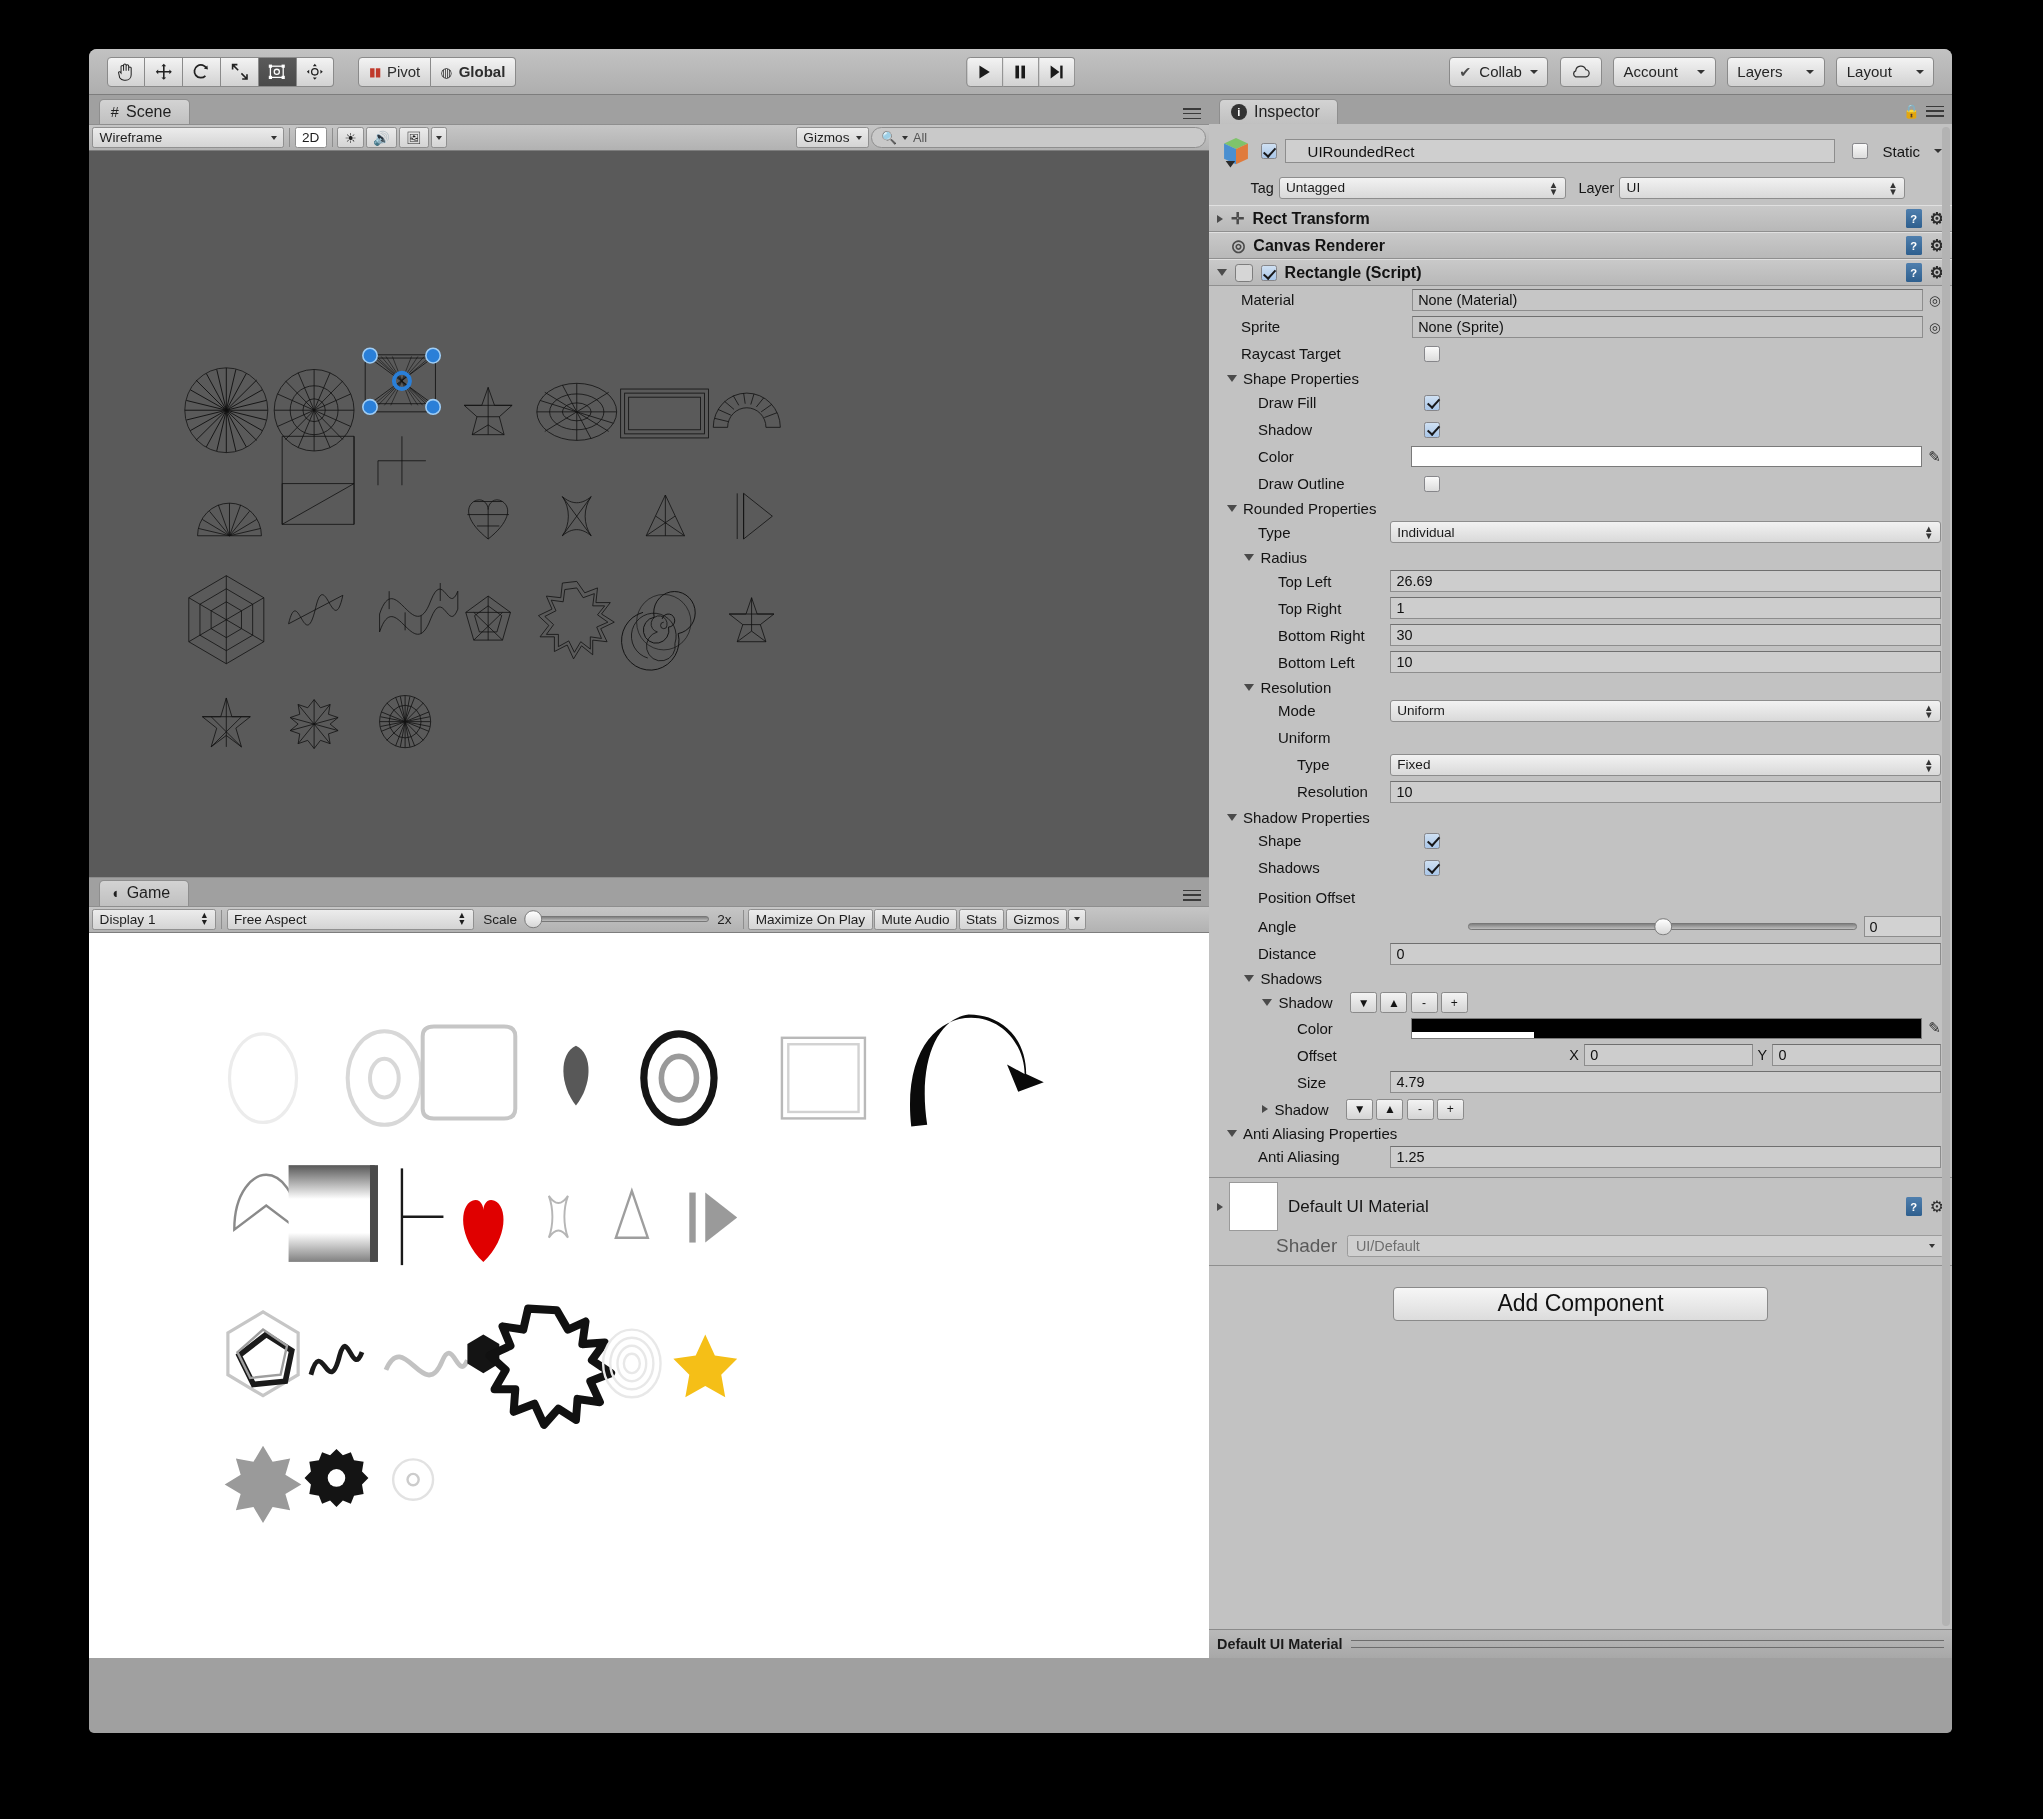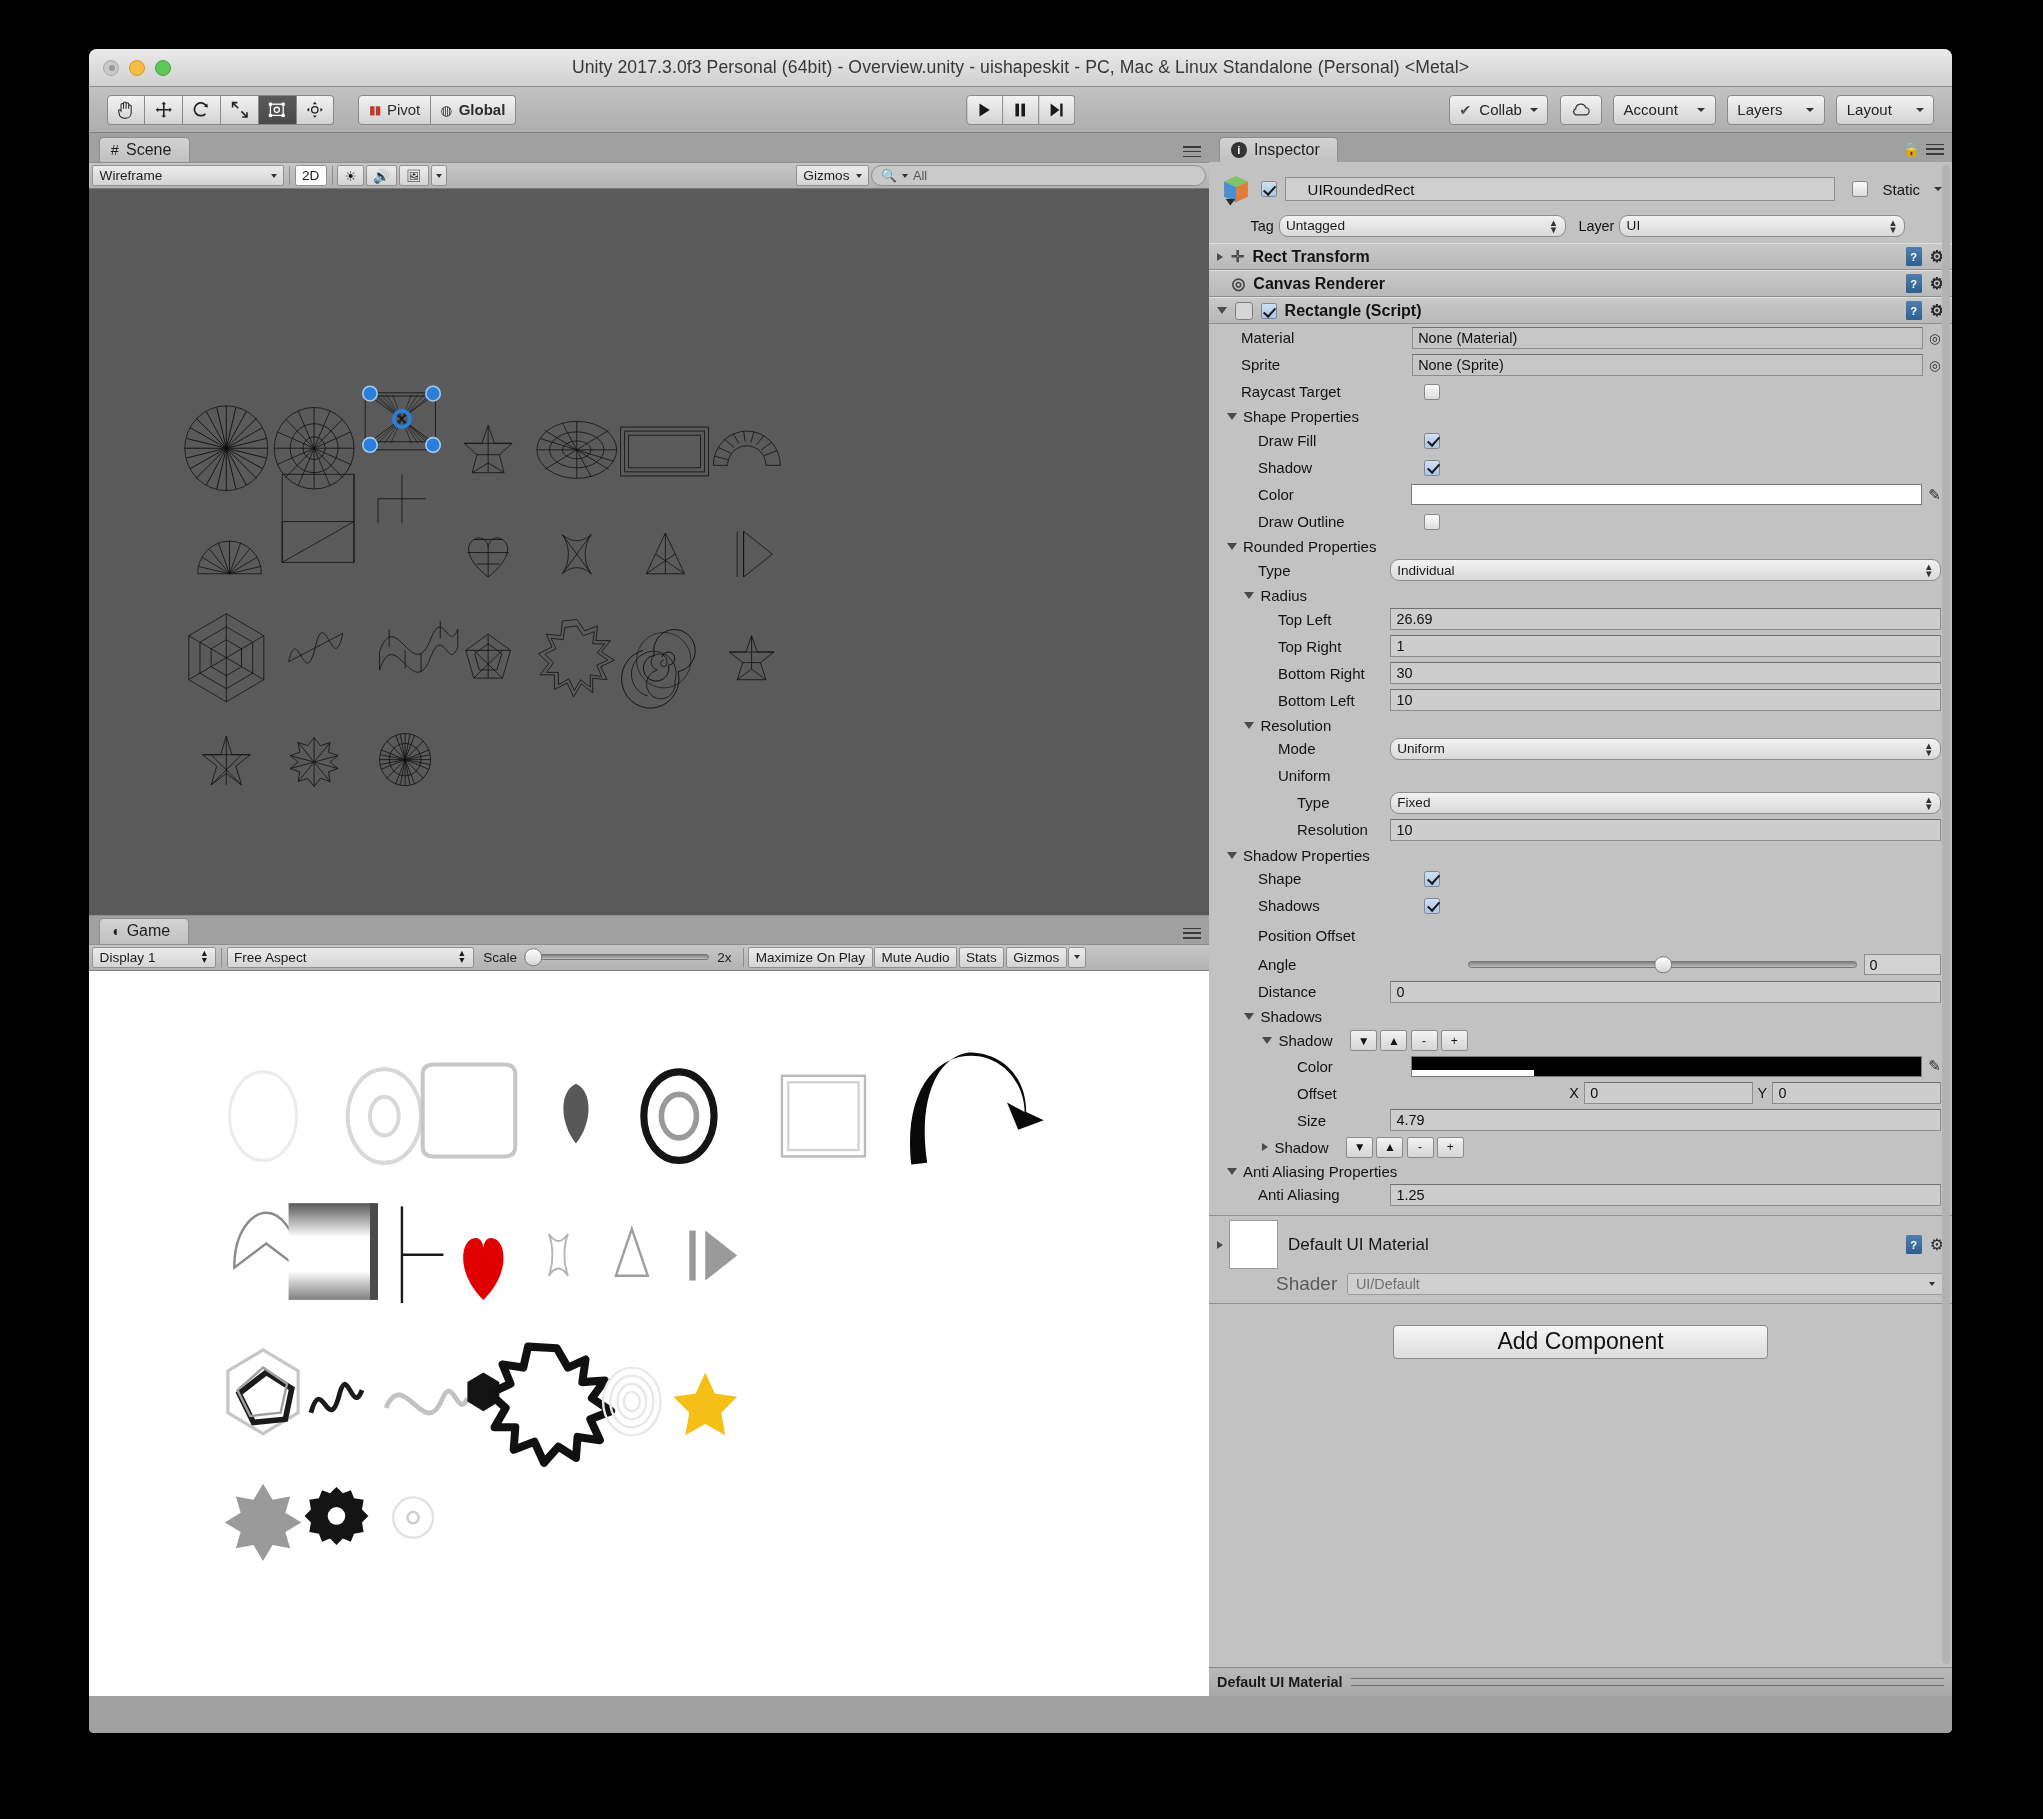--- a/index.html
+++ b/index.html
@@ -125,21 +125,21 @@
   }
   .cb.on { background: linear-gradient(#cfe0f2,#a9c6e8); }
   .cb.on::after{
     content:""; position:absolute; left:4.8px; top:0.8px; width:4.8px; height:10.4px;
     border:solid #18181a; border-width:0 2.4px 2.4px 0; transform: rotate(42deg);
   }
   .static-lbl { font-size:15px; color:#141414; margin-left:6.4px; }
   .tag-row { gap: 4.8px; padding: 4.8px 1.6px 1.6px 1.6px; font-size:14.4px; color:#141414; align-items:center;}
   .popup {
     height: 22.3px; background: linear-gradient(#f2f2f2,#d9d9d9);
-    border:0.8px solid #8d8d8d; border-radius:9px;
+    border:0.8px solid #8d8d8d; border-radius:3px;
     display:flex; align-items:center; padding: 0 6.4px;
     font-size:13.6px; color:#1a1a1a; position:relative;
   }
   .popup .arrows { margin-left:auto; font-size:9.6px; line-height:7.2px; color:#333; text-align:center; }
 
   .comp-header {
     height: 27px; background: linear-gradient(#c9c9c9,#b8b8b8);
     border-top:0.8px solid #e0e0e0; border-bottom:0.8px solid #8f8f8f;
     display:flex; align-items:center; gap:8px; padding: 0 8px;
     font-size: 16px; font-weight: bold; color:#131313;
@@ -210,28 +210,20 @@
   .insp-status .t { font-size:14.4px; font-weight:bold; color:#1b1b1b; white-space:nowrap;}
   .insp-status .lines { flex:1; height:8px; border-top:1.6px solid #6d6d6d; border-bottom:1.6px solid #6d6d6d; }
   .bottom-strip { height: 37px; background:#a0a0a0; }
   .vsb { position:absolute; right:1.6px; top:3.2px; bottom:3.2px; width:8px; background:#b3b3b3; border-radius:4px; }
 </style>
 </head>
 <body>
 
 <div class="app-window">
 
-  <div class="titlebar">
-    <div class="traffic">
-      <div class="dot close"></div>
-      <div class="dot min"></div>
-      <div class="dot max"></div>
-    </div>
-    <div class="title-text">Unity 2017.3.0f3 Personal (64bit) - Overview.unity - uishapeskit - PC, Mac &amp; Linux Standalone (Personal) &lt;Metal&gt;</div>
-  </div>
 
   <div class="toolbar">
     <div class="btn-group">
       <div class="tb-btn">
         <svg width="17.6" height="19" viewBox="0 0 22 24">
             <path d="M5 14V6a1.6 1.6 0 013.2 0v5V4a1.6 1.6 0 013.2 0v7V5a1.6 1.6 0 013.2 0v6V8a1.6 1.6 0 013.2 0v8c0 4-3 7-7 7h-2c-3 0-4.5-1.5-5.5-3L2 14c-.6-1 .8-2.4 1.8-1.4L5 14z" fill="none" stroke="#222" stroke-width="1.3"></path>
           </svg>
       </div>
       <div class="tb-btn">
         <svg width="17.6" height="17.6" viewBox="0 0 22 22">

